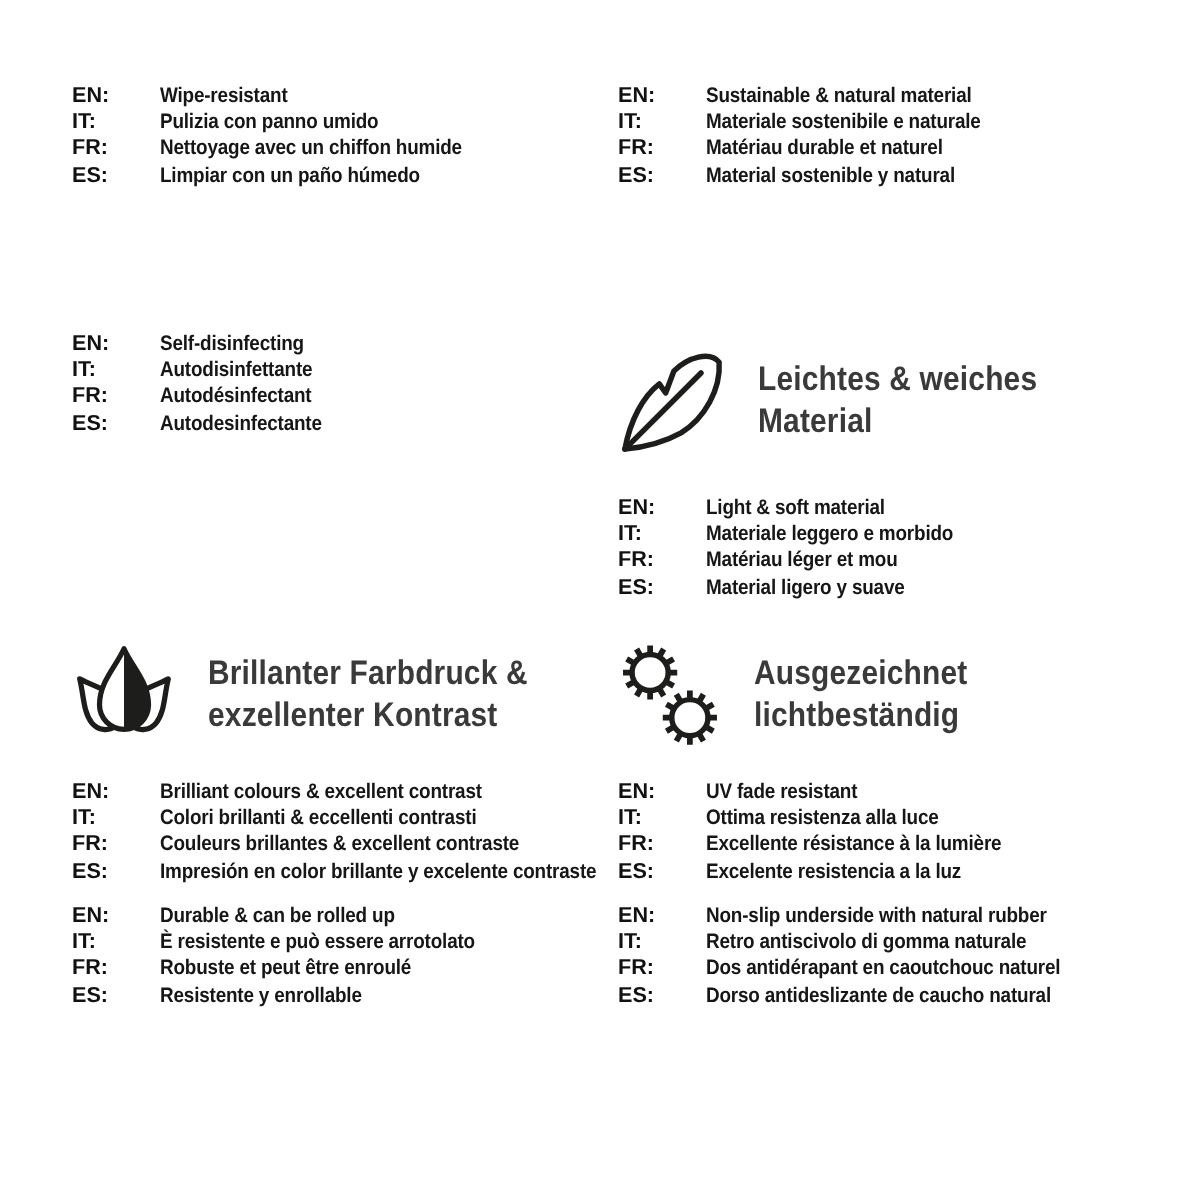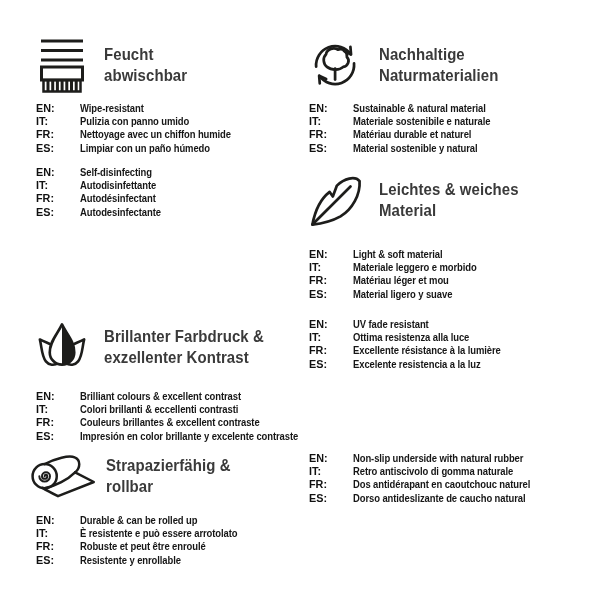--- a/index.html
+++ b/index.html
@@ -40,59 +40,33 @@
   .nofill{fill:none;}
   .wfill{fill:#ffffff;}
 </style>
 </head>
 <body>
 
 <div class="page">
   <div class="grid">
 
     <section class="feature r1 c1">
-      <div class="header">
-        <div class="icon-box">
-          <svg width="44" height="54" viewBox="0 0 44 54">
-            <path class="nofill" stroke-width="3" d="M1,2 H43 M1,11.5 H43 M1,21 H43"></path>
-            <rect class="nofill" stroke-width="3" x="1.5" y="28" width="41" height="13"></rect>
-            <rect class="nofill" stroke-width="2.5" x="3.5" y="41" width="37" height="11.5"></rect>
-            <path class="nofill" stroke-width="3" d="M8,41.5 V52 M12.7,41.5 V52 M17.4,41.5 V52 M22.1,41.5 V52 M26.8,41.5 V52 M31.5,41.5 V52 M36.2,41.5 V52"></path>
-          </svg>
-        </div>
-        <h2 class="title">Feucht
-abwischbar</h2>
-      </div>
       <dl class="translations">
         <dt>EN:</dt>
         <dd>Wipe-resistant</dd>
         <dt>IT:</dt>
         <dd>Pulizia con panno umido</dd>
         <dt>FR:</dt>
         <dd>Nettoyage avec un chiffon humide</dd>
         <dt>ES:</dt>
         <dd>Limpiar con un paño húmedo</dd>
       </dl>
     </section>
 
     <section class="feature r1 c2">
-      <div class="header">
-        <div class="icon-box">
-          <svg width="58" height="58" viewBox="0 0 64 64">
-            <path class="nofill" stroke-width="3" stroke-linecap="round" stroke-linejoin="round" d="M22,33 C18,30 17,23 21,19 C22,13 30,11 34,14 C40,12 45,17 44,22 C48,26 45,32 40,33 C36,37 27,37 22,33 Z"></path>
-            <path class="nofill" stroke-width="3" stroke-linecap="round" d="M31,35 V47"></path>
-            <path class="nofill" stroke-width="3" stroke-linecap="round" d="M10.1,32.8 A21,21 0 0 1 48.2,19"></path>
-            <path class="nofill" stroke-width="3" stroke-linecap="round" stroke-linejoin="round" d="M40.9,15.6 L48.6,19.2 L47.9,10.8"></path>
-            <path class="nofill" stroke-width="3" stroke-linecap="round" d="M51.9,29.2 A21,21 0 0 1 13.8,43"></path>
-            <path class="nofill" stroke-width="3" stroke-linecap="round" stroke-linejoin="round" d="M21.1,46.4 L13.4,42.8 L14.1,51.2"></path>
-          </svg>
-        </div>
-        <h2 class="title">Nachhaltige
-Naturmaterialien</h2>
-      </div>
       <dl class="translations">
         <dt>EN:</dt>
         <dd>Sustainable &amp; natural material</dd>
         <dt>IT:</dt>
         <dd>Materiale sostenibile e naturale</dd>
         <dt>FR:</dt>
         <dd>Matériau durable et naturel</dd>
         <dt>ES:</dt>
         <dd>Material sostenible y natural</dd>
       </dl>
@@ -153,46 +127,45 @@
         <dt>IT:</dt>
         <dd>Colori brillanti &amp; eccellenti contrasti</dd>
         <dt>FR:</dt>
         <dd>Couleurs brillantes &amp; excellent contraste</dd>
         <dt>ES:</dt>
         <dd>Impresión en color brillante y excelente contraste</dd>
       </dl>
     </section>
 
     <section class="feature r3 c2">
+      <div class="header">
+        <div class="icon-box">
+          <svg width="56" height="60" viewBox="0 0 62 62">
+            <circle class="nofill" stroke-width="3" cx="20" cy="18" r="10"></circle>
+            <path class="nofill" stroke-width="3.2" d="M31,18 L35,18 M29.53,23.5 L32.99,25.5 M25.5,27.53 L27.5,30.99 M20,29 L20,33 M14.5,27.53 L12.5,30.99 M10.47,23.5 L7.01,25.5 M9,18 L5,18 M10.47,12.5 L7.01,10.5 M14.5,8.47 L12.5,5.01 M20,7 L20,3 M25.5,8.47 L27.5,5.01 M29.53,12.5 L32.99,10.5"></path>
+            <circle class="nofill" stroke-width="3" cx="42" cy="43" r="10"></circle>
+            <path class="nofill" stroke-width="3.2" d="M53,43 L57,43 M51.53,48.5 L54.99,50.5 M47.5,52.53 L49.5,55.99 M42,54 L42,58 M36.5,52.53 L34.5,55.99 M32.47,48.5 L29.01,50.5 M31,43 L27,43 M32.47,37.5 L29.01,35.5 M36.5,33.47 L34.5,30.01 M42,32 L42,28 M47.5,33.47 L49.5,30.01 M51.53,37.5 L54.99,35.5"></path>
+          </svg>
+        </div>
+        <h2 class="title">Ausgezeichnet
+lichtbeständig</h2>
+      </div>
       <dl class="translations">
         <dt>EN:</dt>
         <dd>UV fade resistant</dd>
         <dt>IT:</dt>
         <dd>Ottima resistenza alla luce</dd>
         <dt>FR:</dt>
         <dd>Excellente résistance à la lumière</dd>
         <dt>ES:</dt>
         <dd>Excelente resistencia a la luz</dd>
       </dl>
     </section>
 
     <section class="feature r4 c1 feature-roll">
-      <div class="header">
-        <div class="icon-box">
-          <svg width="70" height="52" viewBox="0 0 84 62">
-            <circle class="nofill" stroke-width="3" cx="20" cy="30" r="14.5"></circle>
-            <path class="nofill" stroke-width="2.4" stroke-linecap="round" d="M20,30 a1.6,1.6 0 0 1 3.2,0 a3.2,3.2 0 0 1 -6.4,0 a4.8,4.8 0 0 1 9.6,0 a6.4,6.4 0 0 1 -12.8,0"></path>
-            <path class="nofill" stroke-width="3" stroke-linecap="round" stroke-linejoin="round" d="M20,15.5 C33,9 49,4.5 56,7.5 C63.5,10.5 63,20 56.5,25.5"></path>
-            <path class="nofill" stroke-width="3" stroke-linecap="round" d="M20,44.5 C33,42 48,34 56.5,25.5"></path>
-            <path class="nofill" stroke-width="3" stroke-linecap="round" stroke-linejoin="round" d="M56.5,25.5 L79,37 L36,54 C29,50.5 23,47.5 17.5,44"></path>
-          </svg>
-        </div>
-        <h2 class="title">Strapazierfähig &amp;
-rollbar</h2>
-      </div>
       <dl class="translations">
         <dt>EN:</dt>
         <dd>Durable &amp; can be rolled up</dd>
         <dt>IT:</dt>
         <dd>È resistente e può essere arrotolato</dd>
         <dt>FR:</dt>
         <dd>Robuste et peut être enroulé</dd>
         <dt>ES:</dt>
         <dd>Resistente y enrollable</dd>
       </dl>

